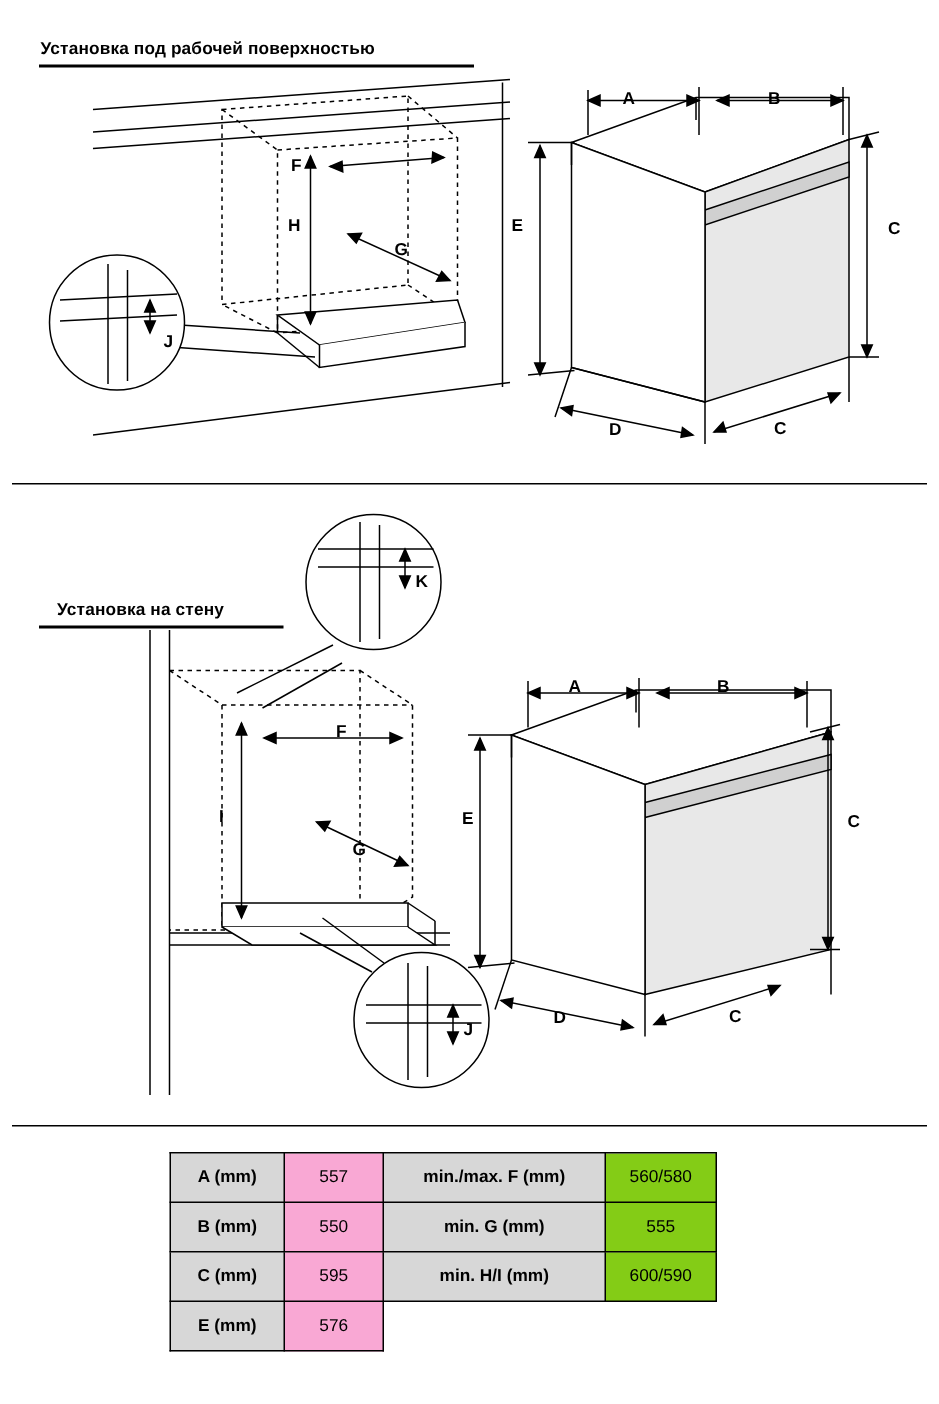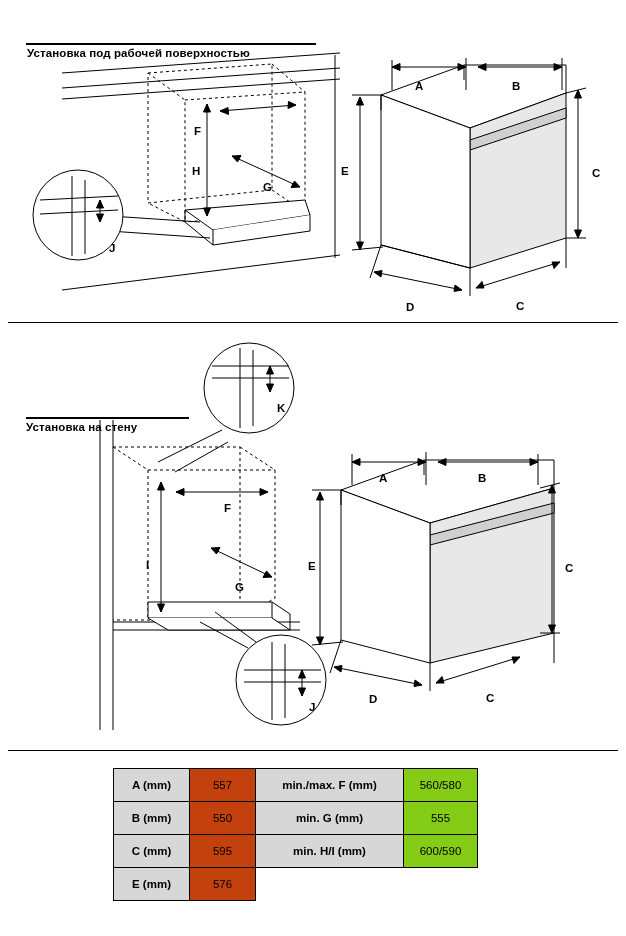--- a/index.html
+++ b/index.html
@@ -26,21 +26,20 @@
     width: 610px;
     height: 1px;
     background: #000;
   }
   .title {
     position: absolute;
     font-size: 11.5px;
     font-weight: bold;
     letter-spacing: 0.1px;
     white-space: nowrap;
-    margin-top: 20px;
   }
   .title-underline {
     position: absolute;
     height: 1.5px;
     background: #000;
   }
   svg { display: block; }
   .svg-layer {
     position: absolute;
     left: 0;
@@ -61,21 +60,21 @@
     text-align: center;
     vertical-align: middle;
     box-sizing: border-box;
   }
   .spec-table td.label {
     background: #d7d7d7;
     font-weight: bold;
     width: 76px;
   }
   .spec-table td.value {
-    background: #c2410c;
+    background: #f9a8d4;
     width: 66px;
   }
   .spec-table td.label-wide {
     background: #d7d7d7;
     font-weight: bold;
     width: 148px;
     margin-top: 32px;
   }
   .spec-table td.value-wide {
     background: #84cc16;
@@ -203,21 +202,21 @@
   <div class="title" style="left:109px;top:222px;">J</div>
   <div class="title" style="left:415px;top:60px;">A</div>
   <div class="title" style="left:512px;top:60px;">B</div>
   <div class="title" style="left:592px;top:147px;">C</div>
   <div class="title" style="left:341px;top:145px;">E</div>
   <div class="title" style="left:406px;top:281px;">D</div>
   <div class="title" style="left:516px;top:280px;">C</div>
 
   <div class="hrule" style="top:322px;"></div>
 
-  <div class="title" style="left:26px; top:401px;">Установка на стену</div>
+  <div class="title" style="left:38px; top:401px;">Установка на стену</div>
   <div class="title-underline" style="left:26px; top:417px; width:163px;"></div>
 
   <svg class="svg-layer" width="626" height="420" style="top:330px;left:0">
     <g stroke="#000" fill="none" stroke-width="1">
 
       <line x1="100" y1="90" x2="100" y2="400"></line>
       <line x1="113" y1="90" x2="113" y2="400"></line>
 
       <line x1="113" y1="292" x2="300" y2="292"></line>
       <line x1="113" y1="300" x2="300" y2="300"></line>

